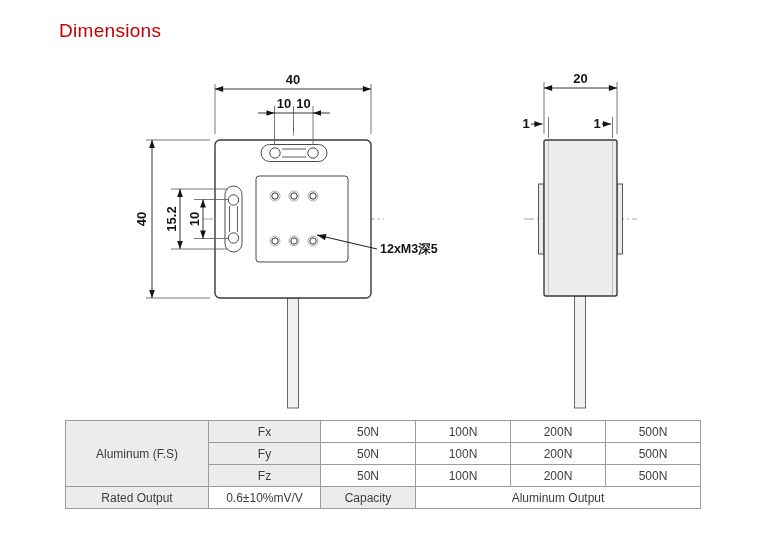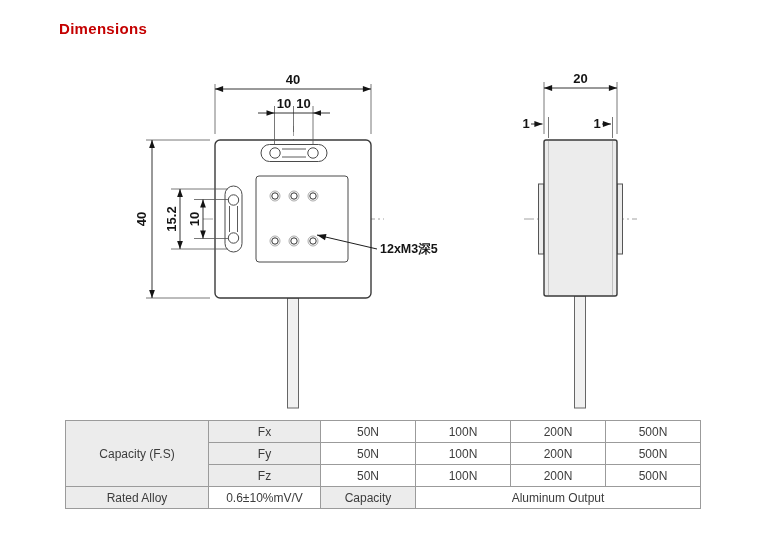--- a/index.html
+++ b/index.html
@@ -5,21 +5,21 @@
   * { margin:0; padding:0; box-sizing:border-box; }
   html,body { background:#fff; }
   body {
     width:763px; height:547px; position:relative; overflow:hidden;
     font-family:"Liberation Sans", sans-serif;
   }
   .page { position:relative; width:763px; height:547px; background:#fff; }
 
   .heading {
     position:absolute; left:59px; top:20px;
-    font-size:15px; font-weight:700; color:#c40000; letter-spacing:.3px;
+    font-size:19px; font-weight:400; color:#c40000; letter-spacing:.3px;
   }
 
   .drawing-svg { position:absolute; left:0; top:0; }
 
   
   .edge   { stroke:#3a3a3a; stroke-width:1.4; }
   .thin   { stroke:#555; stroke-width:0.8; fill:none; }
   .dimline{ stroke:#1d1d1d; stroke-width:0.9; fill:none; }
   .cl     { stroke:#8a8a8a; stroke-width:0.8; stroke-dasharray:10 3 2 3; fill:none; }
   .dim {
@@ -166,21 +166,21 @@
     <colgroup>
       <col style="width:143px">
         <col style="width:112px">
       <col style="width:95px">
         <col style="width:95px">
         <col style="width:95px">
         <col style="width:95px">
     </colgroup>
     <tbody>
       <tr>
-        <td class="hdr" rowspan="3">Capacity (F.S)</td>
+        <td class="hdr" rowspan="3">Aluminum (F.S)</td>
         <td class="hdr">Fx</td>
         <td>50N</td>
         <td>100N</td>
         <td>200N</td>
         <td>500N</td>
       </tr>
       <tr>
         <td class="hdr">Fy</td>
         <td>50N</td>
         <td>100N</td>
@@ -188,21 +188,21 @@
         <td>500N</td>
       </tr>
       <tr>
         <td class="hdr">Fz</td>
         <td>50N</td>
         <td>100N</td>
         <td>200N</td>
         <td>500N</td>
       </tr>
       <tr>
-        <td class="hdr">Rated Alloy</td>
+        <td class="hdr">Rated Output</td>
         <td>0.6±10%mV/V</td>
         <td class="hdr">Capacity</td>
         <td colspan="3">Aluminum Output</td>
       </tr>
     </tbody>
   </table>
 
 </div>
 
 </body></html>

